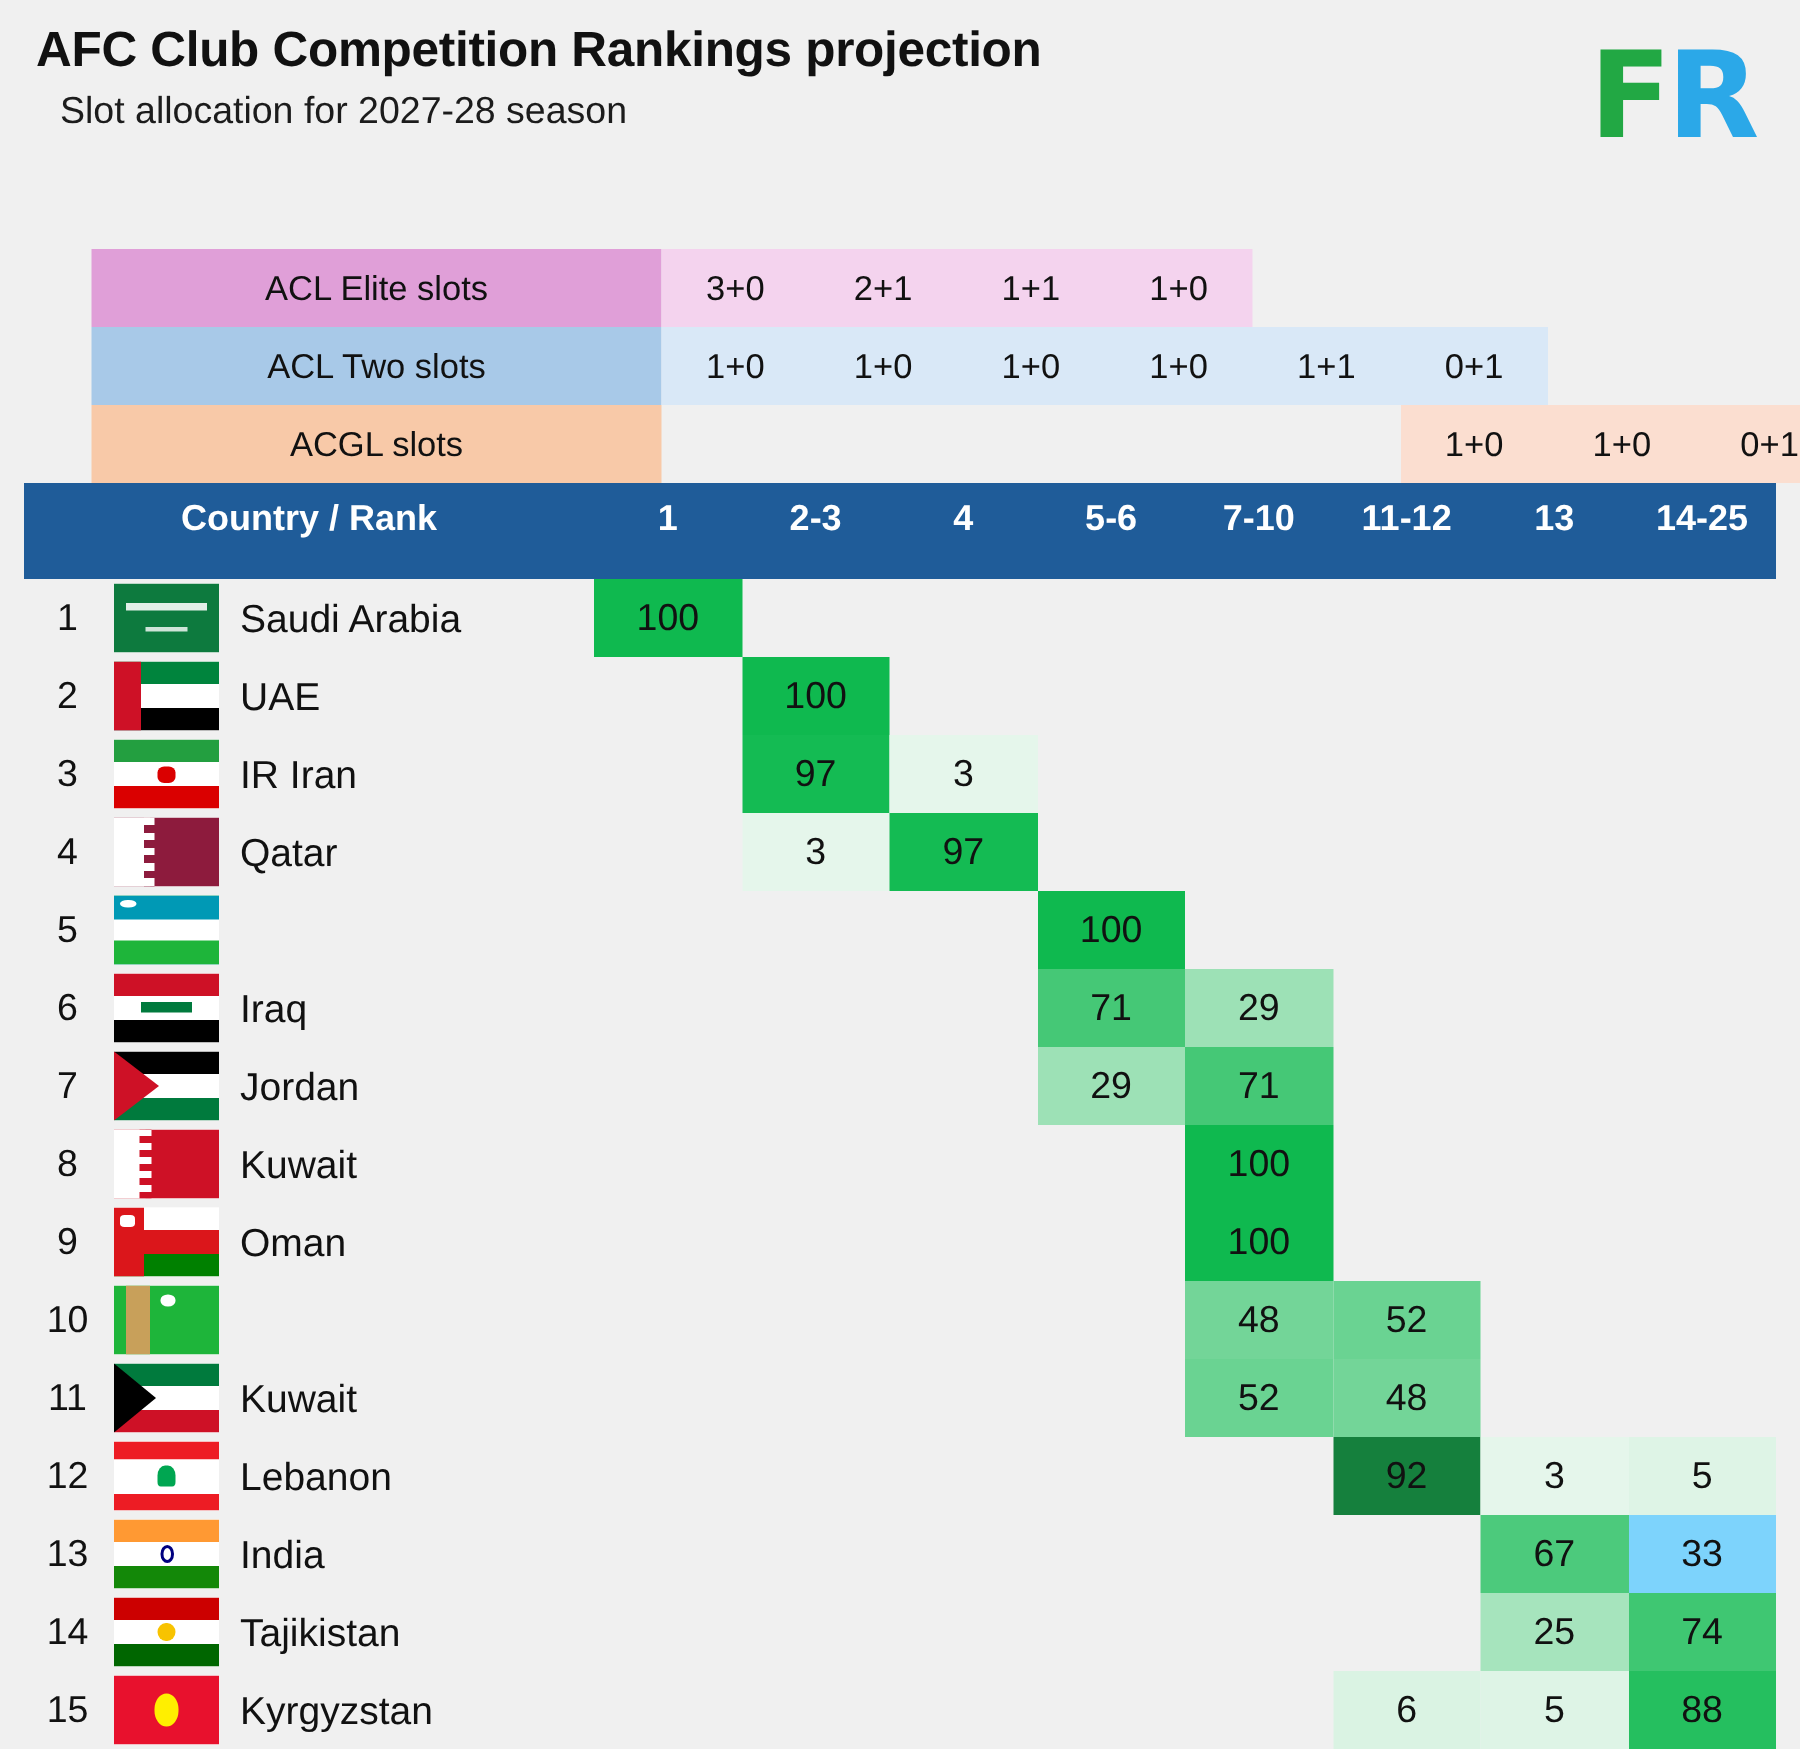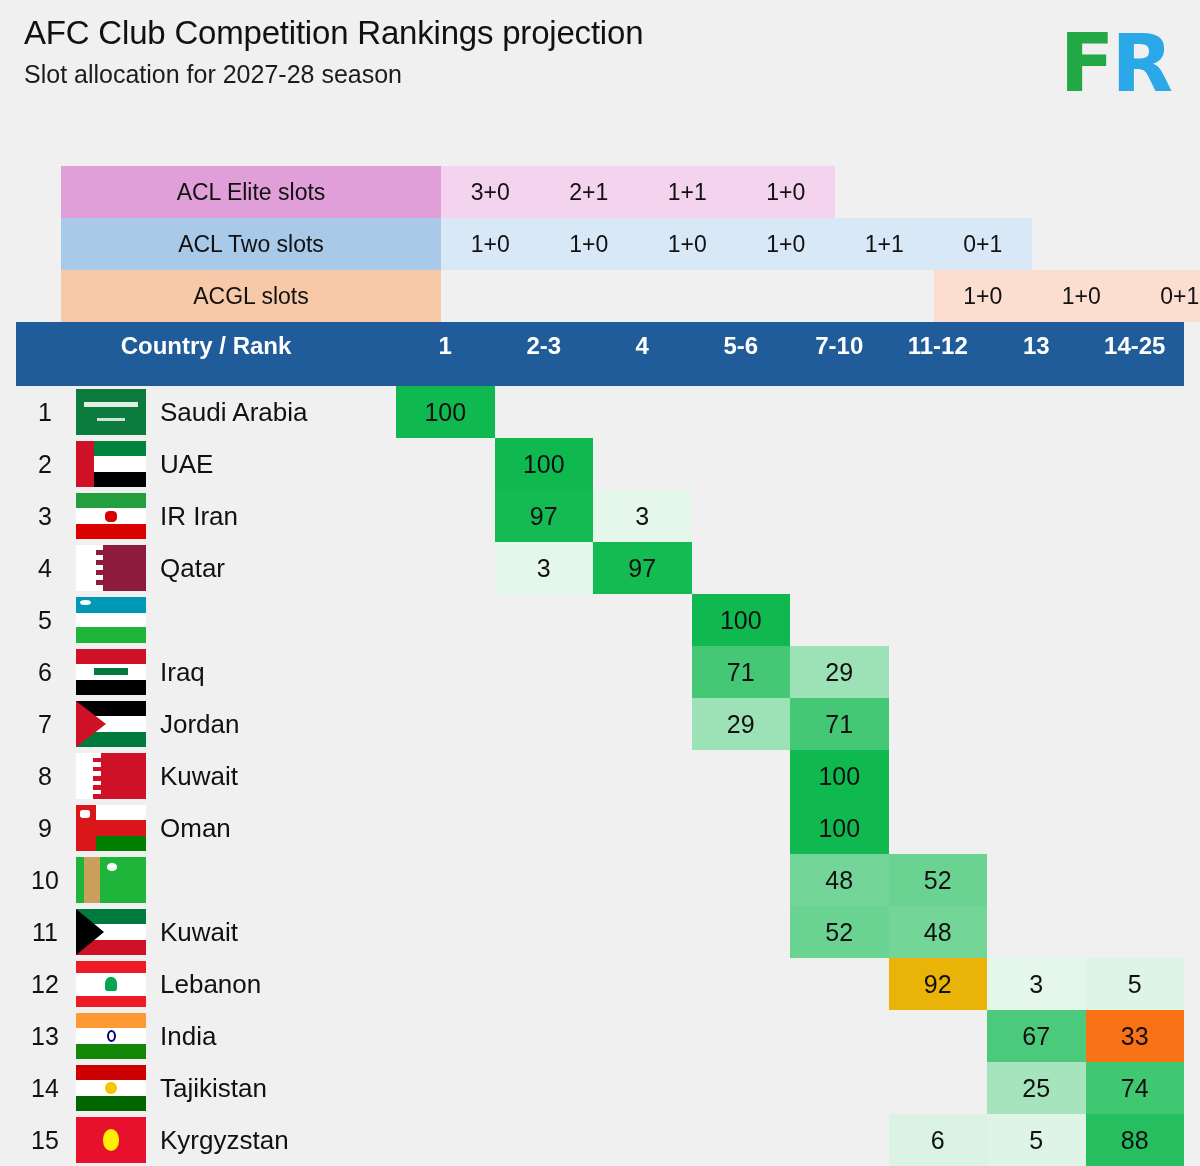--- a/index.html
+++ b/index.html
@@ -8,25 +8,25 @@
     width: 1200px; height: 1166px;
     background: #f0f0f0;
     font-family: "Liberation Sans", sans-serif;
     overflow: hidden;
   }
   #page { position: relative; width: 1200px; height: 1166px; background: #f0f0f0; }
 
   
   .hdr { position: absolute; left: 24px; top: 14px; }
   .hdr h1 {
-    margin: 0; font-size: 33px; font-weight: normal; color: #111;
+    margin: 0; font-size: 33px; font-weight: bold; color: #111;
     letter-spacing: -0.2px; line-height: 1.15;
   }
   .hdr h2 {
-    margin: 8px 0 0 0; font-size: 25px; font-weight: normal; color: #1c1c1c;
+    margin: 8px 0 0 16px; font-size: 25px; font-weight: normal; color: #1c1c1c;
     line-height: 1.15;
   }
   .logo {
     position: absolute; right: 30px; top: 24px;
     font-size: 80px; font-weight: bold; line-height: 1;
     letter-spacing: -3px; font-family: "DejaVu Sans", sans-serif;
   }
   .logo .lf { color: #22a844; }
   .logo .lr { color: #2ba8e8; }
 
@@ -303,37 +303,37 @@
         <div class="rank">12</div>
         <div class="flag">
           <div class="fg">
             <div class="emb" style="left:0;top:0;width:100%;height:25%;background:#ed1c24"></div>
             <div class="emb" style="left:0;top:25%;width:100%;height:50%;background:#ffffff"></div>
             <div class="emb" style="left:0;top:75%;width:100%;height:25%;background:#ed1c24"></div>
             <div class="emb" style="left:42%;top:34%;width:16%;height:32%;background:#00a651;border-radius:45% 45% 20% 20%"></div>
           </div>
         </div>
         <div class="cname">Lebanon</div>
-        <div class="dcell" style="left: 872.5px; width: 98.5px; background: #eab308;">92</div>
+        <div class="dcell" style="left: 872.5px; width: 98.5px; background: #15803d;">92</div>
         <div class="dcell" style="left: 971px; width: 98.5px; background: rgb(229, 246, 235);">3</div>
         <div class="dcell" style="left: 1069.5px; width: 98.5px; background: rgb(222, 244, 230);">5</div>
       </div>
       <div class="drow">
         <div class="rank">13</div>
         <div class="flag">
           <div class="fg s3">
             <div style="background:#ff9933"></div>
             <div style="background:#ffffff"></div>
             <div style="background:#138808"></div>
             <div class="emb" style="left:44%;top:38%;width:13%;height:26%;border:2px solid #000080;border-radius:50%"></div>
           </div>
         </div>
         <div class="cname">India</div>
         <div class="dcell" style="left: 971px; width: 98.5px; background: rgb(76, 202, 124);">67</div>
-        <div class="dcell" style="left: 1069.5px; width: 98.5px; background: #f97316;">33</div>
+        <div class="dcell" style="left: 1069.5px; width: 98.5px; background: #7dd3fc;">33</div>
       </div>
       <div class="drow">
         <div class="rank">14</div>
         <div class="flag">
           <div class="fg s3">
             <div style="background:#cc0000"></div>
             <div style="background:#ffffff"></div>
             <div style="background:#006600"></div>
             <div class="emb" style="left:42%;top:38%;width:16%;height:26%;background:#f8c300;border-radius:50%"></div>
           </div>

